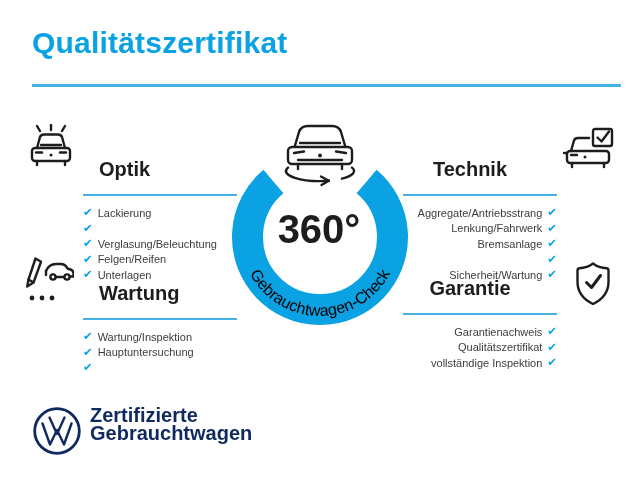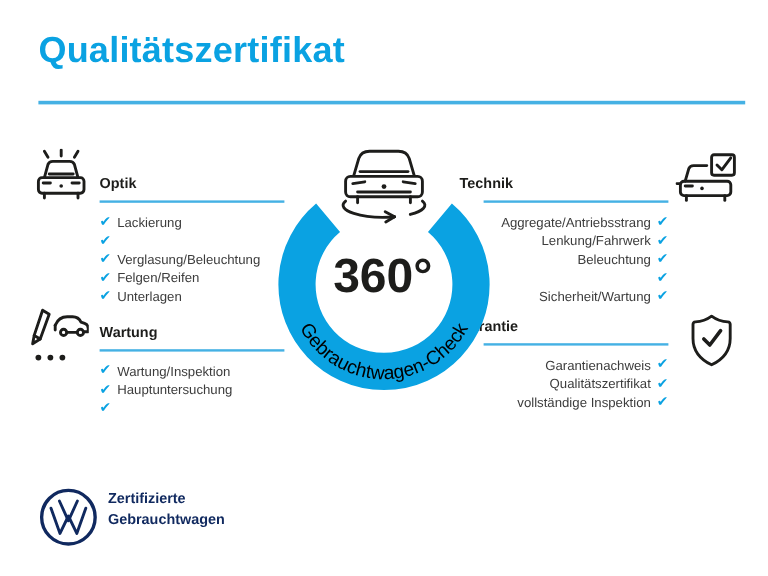--- a/index.html
+++ b/index.html
@@ -12,38 +12,38 @@
   }
   html,body{margin:0;padding:0;background:#fff;}
   .canvas{position:relative;width:640px;height:458px;background:#fff;overflow:hidden;
           font-family:"Liberation Sans",sans-serif;}
   .title{position:absolute;left:32px;top:26px;margin:0;font-size:30px;font-weight:bold;
          color:var(--accent_blue);letter-spacing:0.2px;}
   .top-rule{position:absolute;left:32px;top:84px;width:589px;height:3px;background:var(--line_blue);}
 
   .sec{position:absolute;width:174px;}
   .sec.left{left:83px;text-align:left;}
-  .sec.right{right:83px;text-align:left;}
-  .sec h2{margin:0;font-size:12px;font-weight:bold;color:var(--text_dark);line-height:18px;}
+  .sec.right{right:83px;text-align:center;}
+  .sec h2{margin:16px;font-size:20px;font-weight:bold;color:var(--text_dark);line-height:18px;}
   .sec .rule{height:2px;background:var(--line_blue);margin-top:5px;width:154px;}
   .sec.right .rule{margin-left:auto;}
   .sec ul{list-style:none;margin:9px 0 0 0;padding:0;font-size:11px;color:var(--item_gray);}
   .sec li{display:flex;align-items:center;gap:5px;height:15.5px;}
   .sec.right li{justify-content:flex-end;}
   .chk{color:var(--accent_blue);font-size:11.5px;line-height:1;}
 
   .icon{position:absolute;}
   .stroke{fill:none;stroke:var(--text_dark);stroke-width:2.4;stroke-linecap:round;stroke-linejoin:round;}
   .fillDark{fill:var(--text_dark);stroke:none;}
 
   .emblem{position:absolute;left:210px;top:113px;}
   .ring{fill:none;stroke:var(--accent_blue);stroke-width:31;}
   .deg{fill:var(--text_dark);font-weight:bold;font-size:40px;}
 
-  .brand{position:absolute;left:90px;top:407px;color:var(--navy);font-size:12px;
+  .brand{position:absolute;left:90px;top:407px;color:var(--navy);font-size:20px;
          font-weight:bold;line-height:17.5px;}
   .vw{position:absolute;left:32px;top:406px;}
 </style>
 </head>
 <body>
 
 <div class="canvas">
 
   <h1 class="title">Qualitätszertifikat</h1>
   <div class="top-rule"></div>
@@ -110,21 +110,21 @@
     <ul>
       <li>
           <span>Aggregate/Antriebsstrang</span>
           <span class="chk">✔</span>
         </li>
       <li>
           <span>Lenkung/Fahrwerk</span>
           <span class="chk">✔</span>
         </li>
       <li>
-          <span>Beleuchtung</span>
+          <span>Bremsanlage</span>
           <span class="chk">✔</span>
         </li>
       <li>
           <span class="chk">✔</span>
         </li>
       <li>
           <span>Sicherheit/Wartung</span>
           <span class="chk">✔</span>
         </li>
     </ul>

